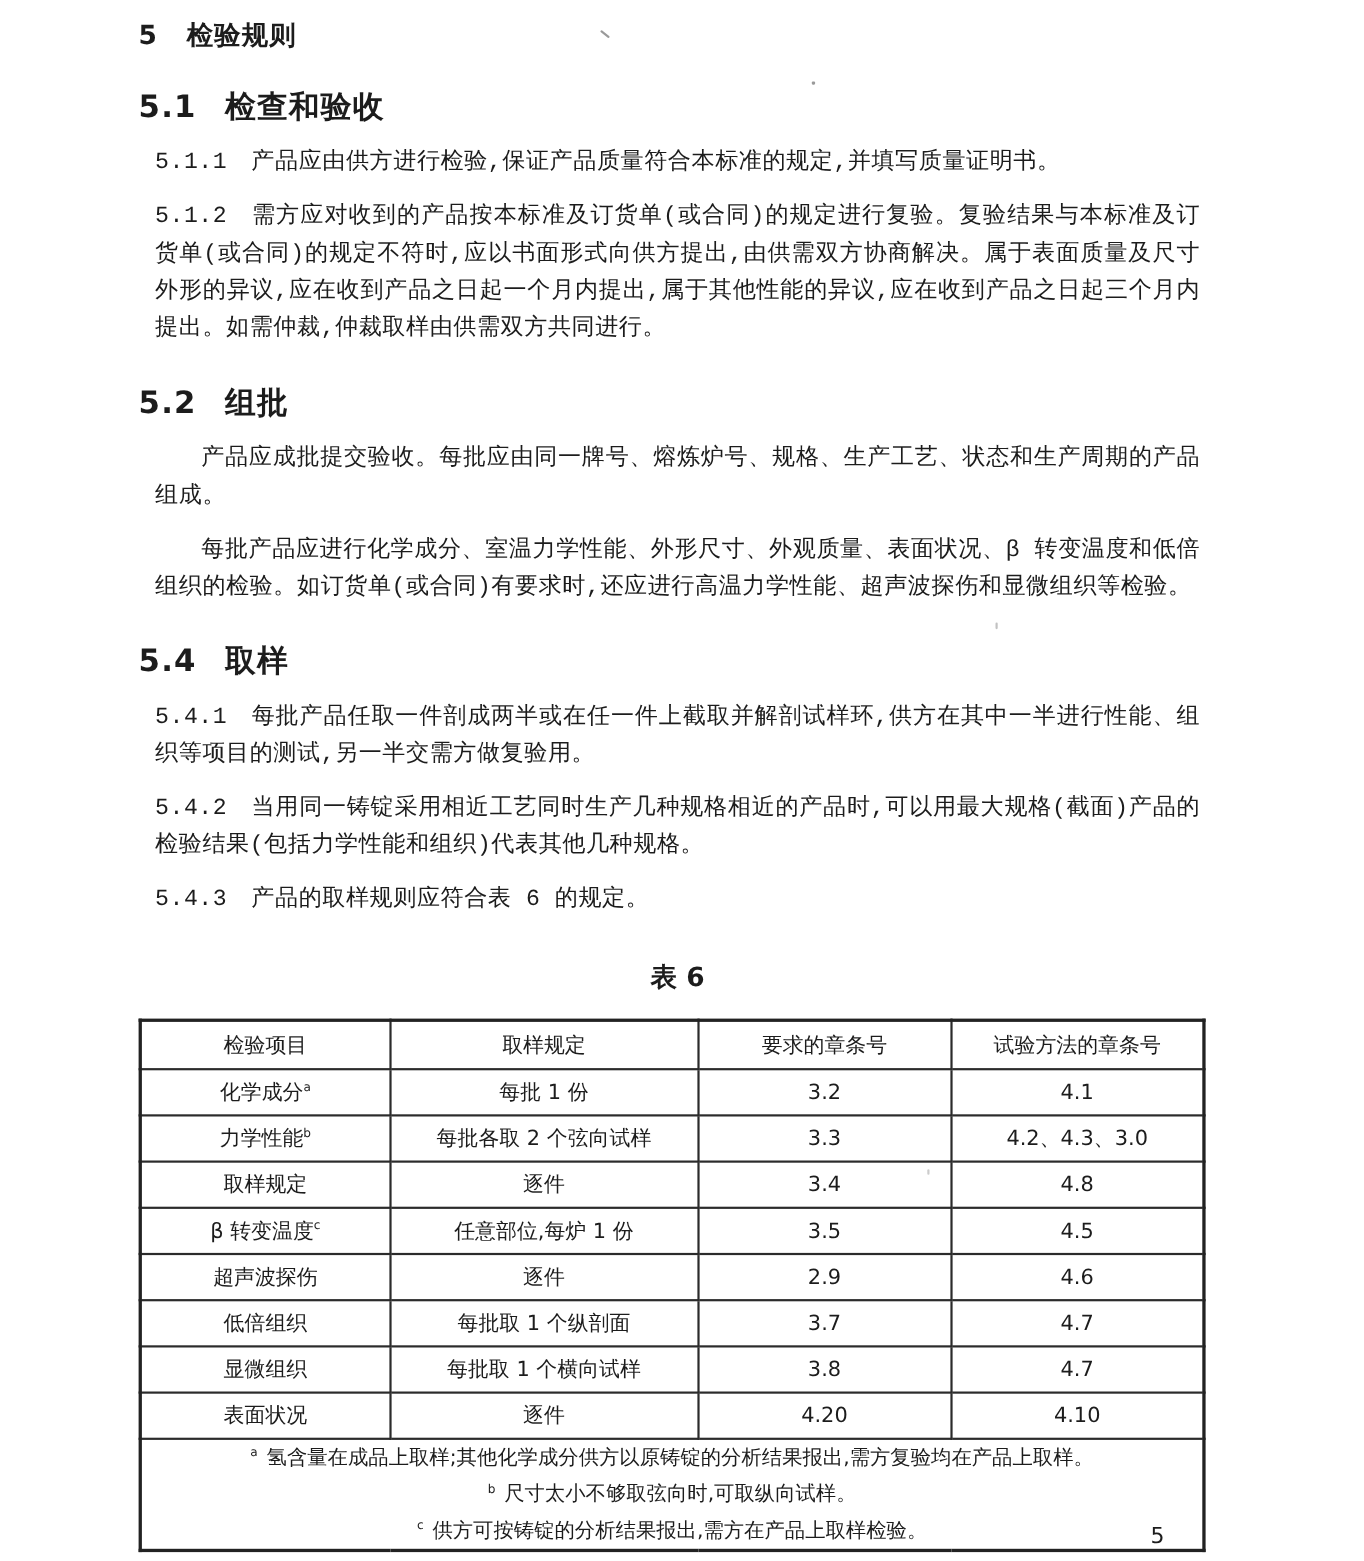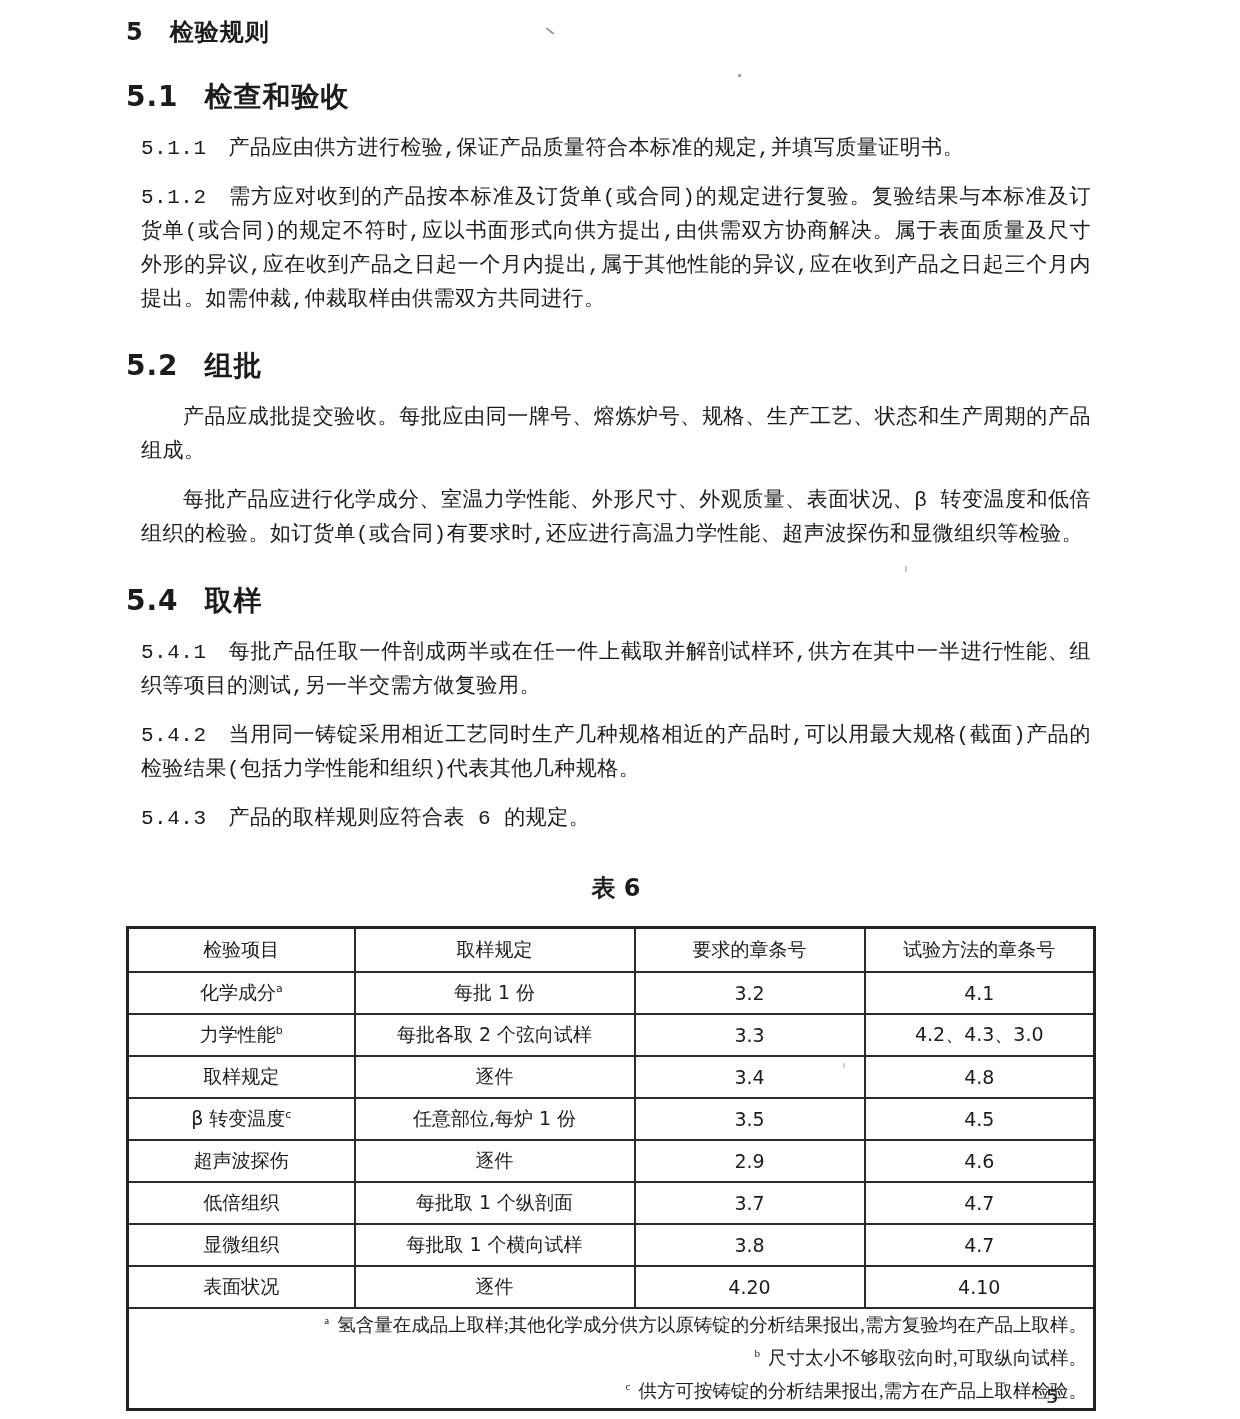--- a/index.html
+++ b/index.html
@@ -71,22 +71,21 @@
   }
   td.footnotes {
     text-align: left;
     padding: 14px 20px 16px 38px;
     height: auto !important;
   }
   .fn {
     font-size: 18.5px;
     line-height: 33px;
     margin: 0;
-    text-align: right;
-    font-family: Liberation Serif, serif;
+    text-align: center;
   }
   .fn sup.mk { margin-right: 8px; }
   .page-number {
     position: absolute;
     left: 1046px; top: 1384px;
     font-size: 20px;
   }
   
   .speck { position: absolute; background: #9a9a9a; border-radius: 1px; }
   .sp1 { left: 545px; top: 30px; width: 10px; height: 2px; transform: rotate(38deg); }

